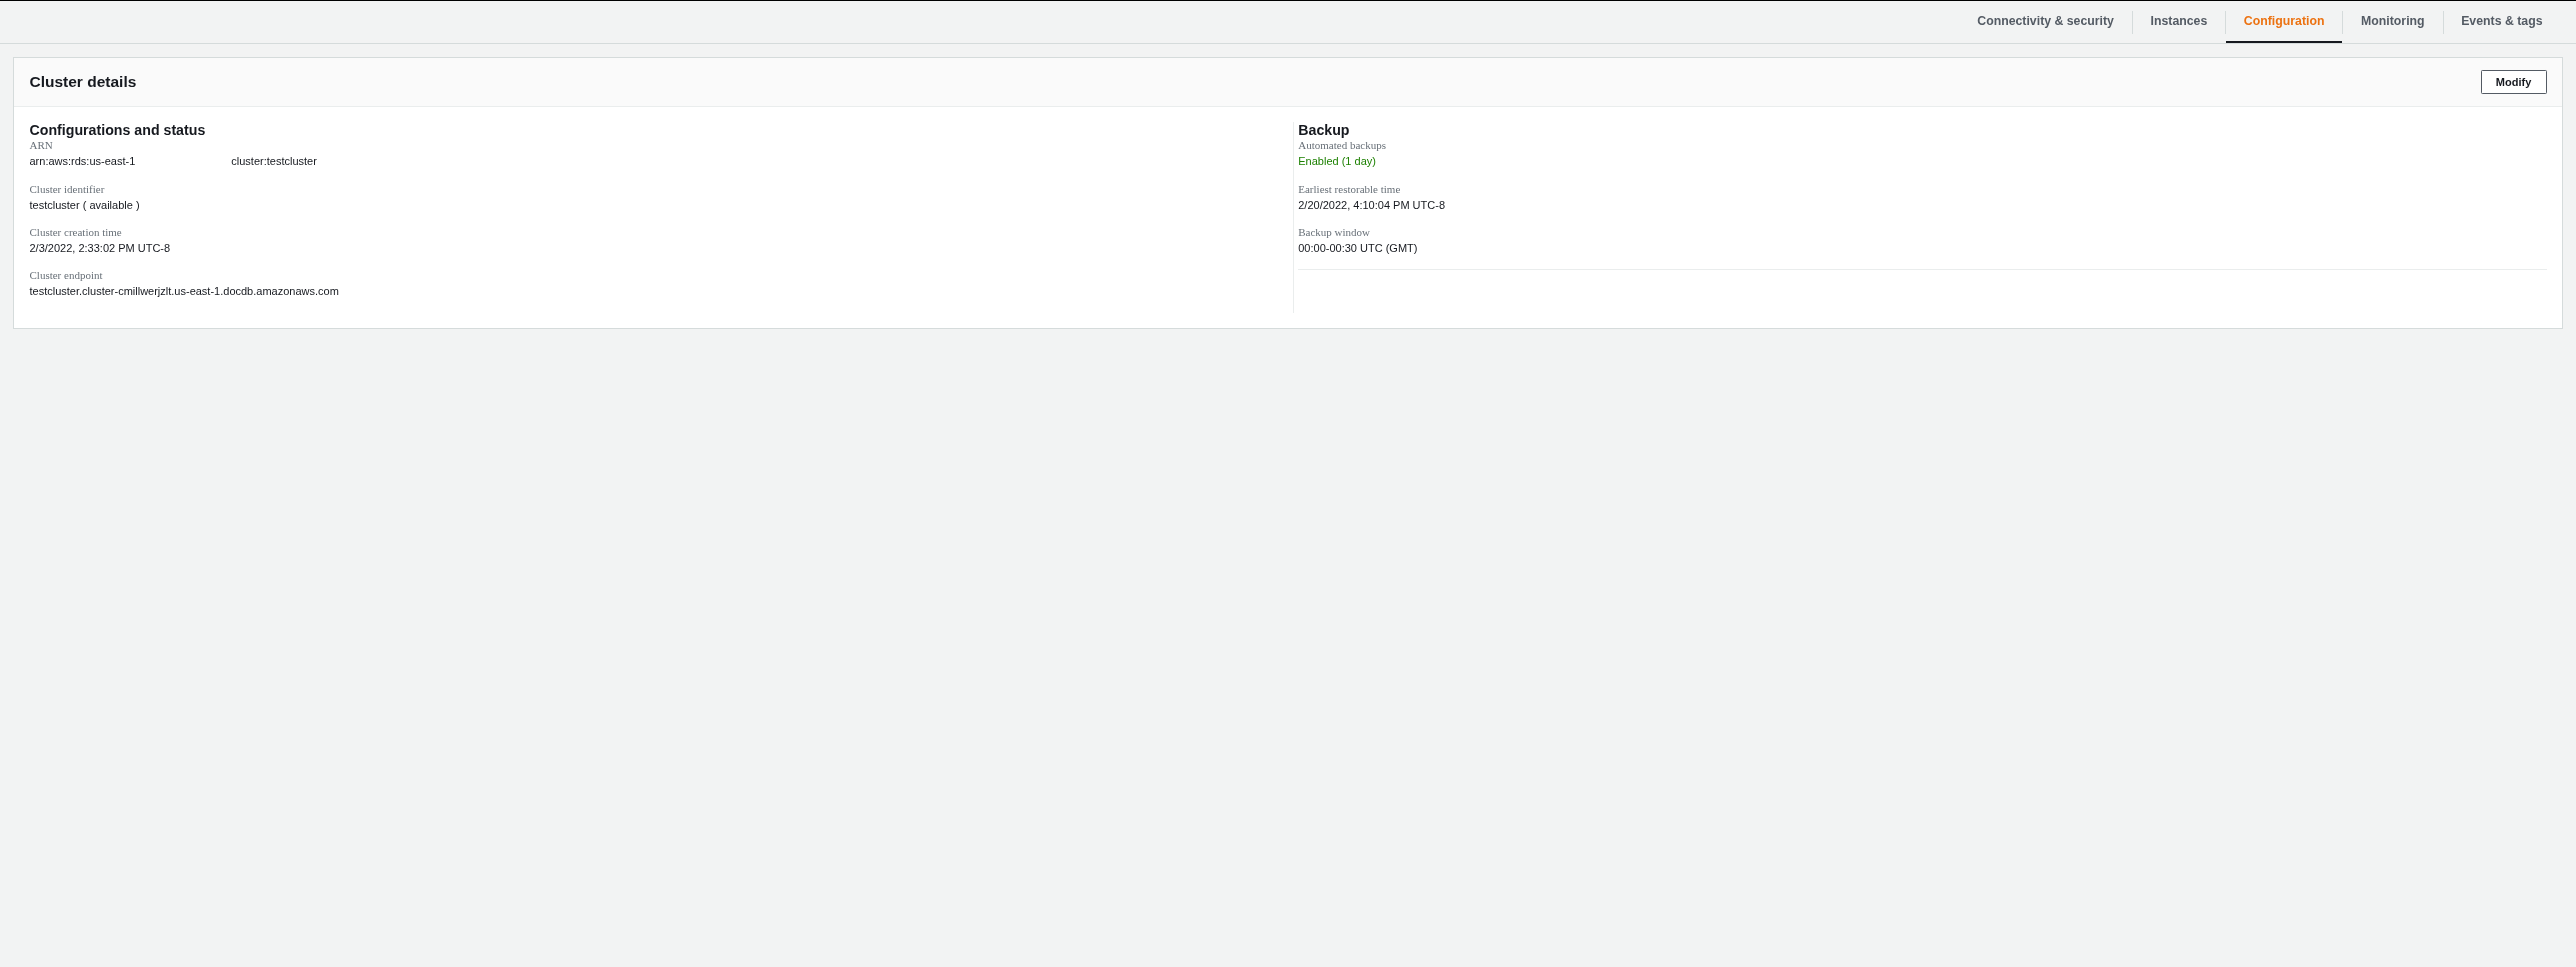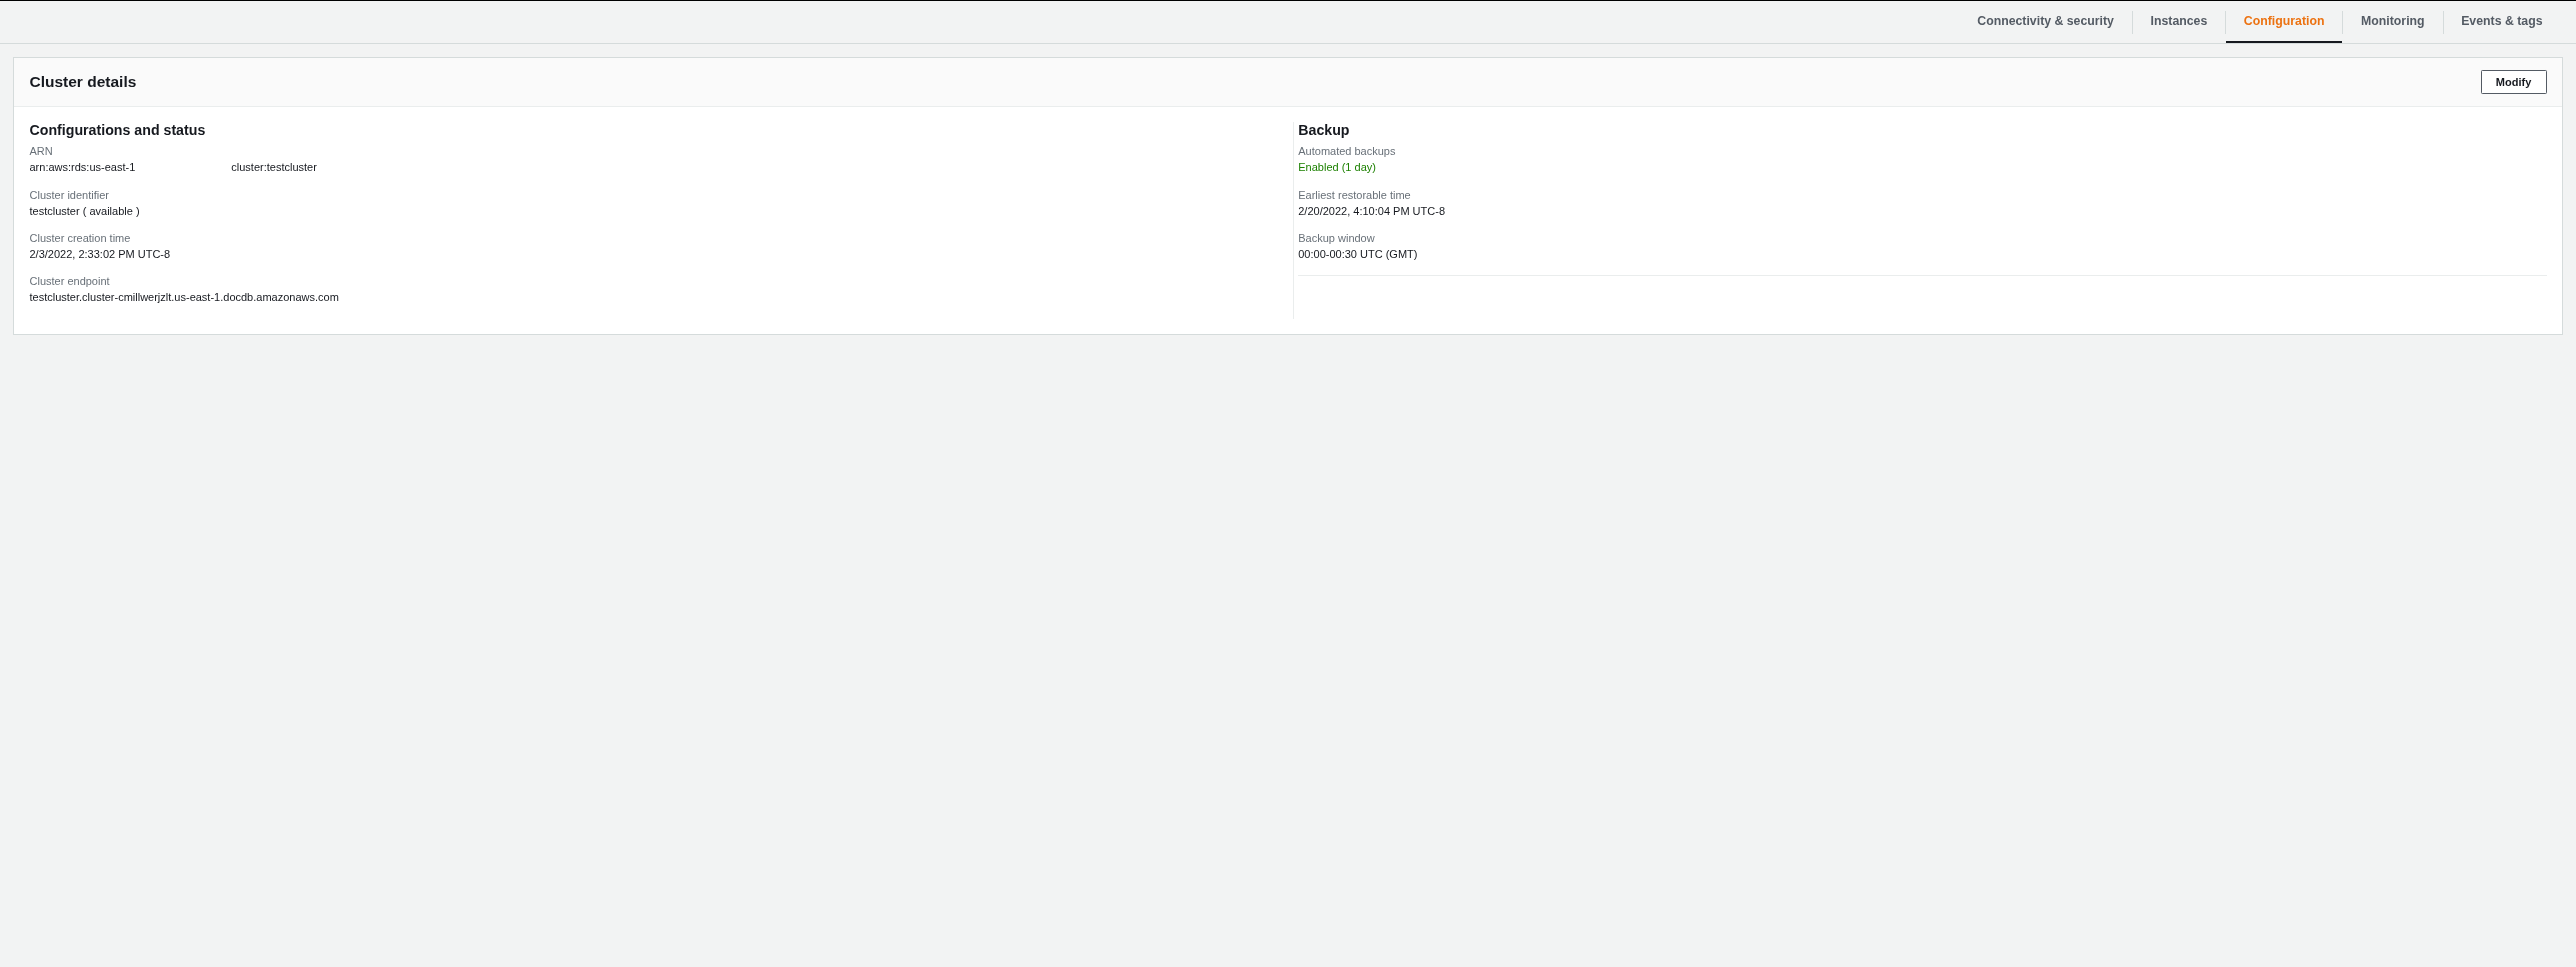--- a/index.html
+++ b/index.html
@@ -82,29 +82,30 @@
     }
     .column + .column {
       border-left: 0.6px solid #eaeded;
       padding-left: 4px;
       padding-right: 0;
     }
     .section-title {
       font-size: 14.2px;
       font-weight: 700;
       color: #16191f;
-      margin-bottom: 7px;
+      margin-bottom: 1px;
     }
     .field {
       margin-bottom: 15.5px;
     }
     .field-label {
       font-size: 11px;
       color: #687078;
       margin-bottom: 3.9px;
+      font-family: Liberation Serif, serif;
     }
     .field-value {
       font-size: 11px;
       color: #16191f;
     }
     .arn-row {
       display: flex;
       gap: 96px;
     }
     .status-green {

